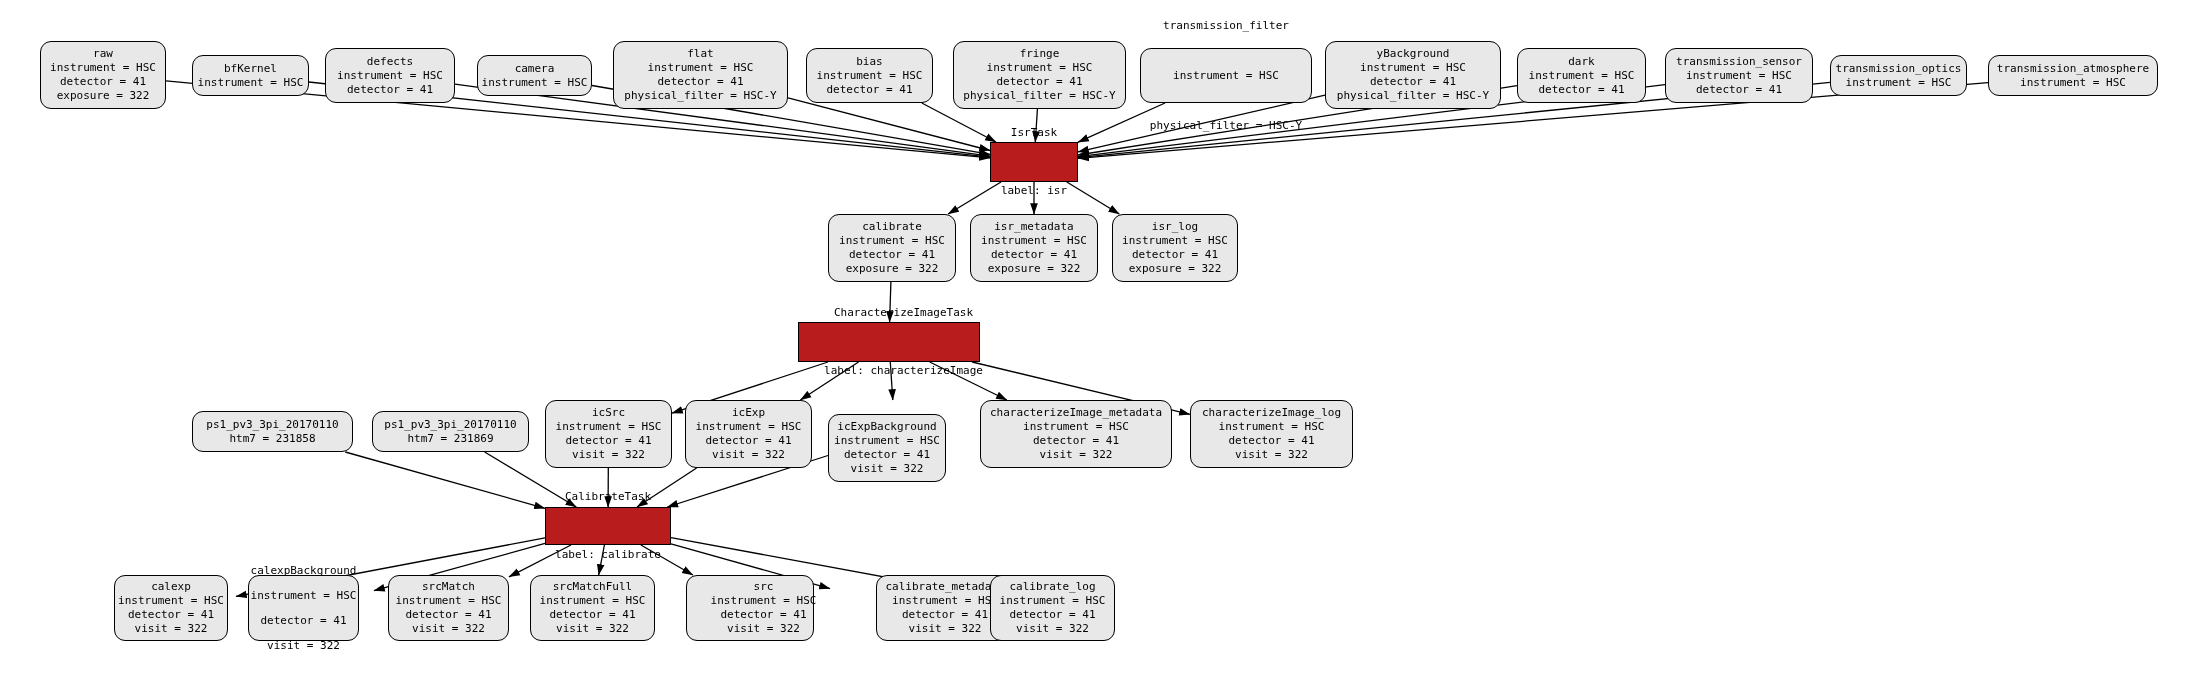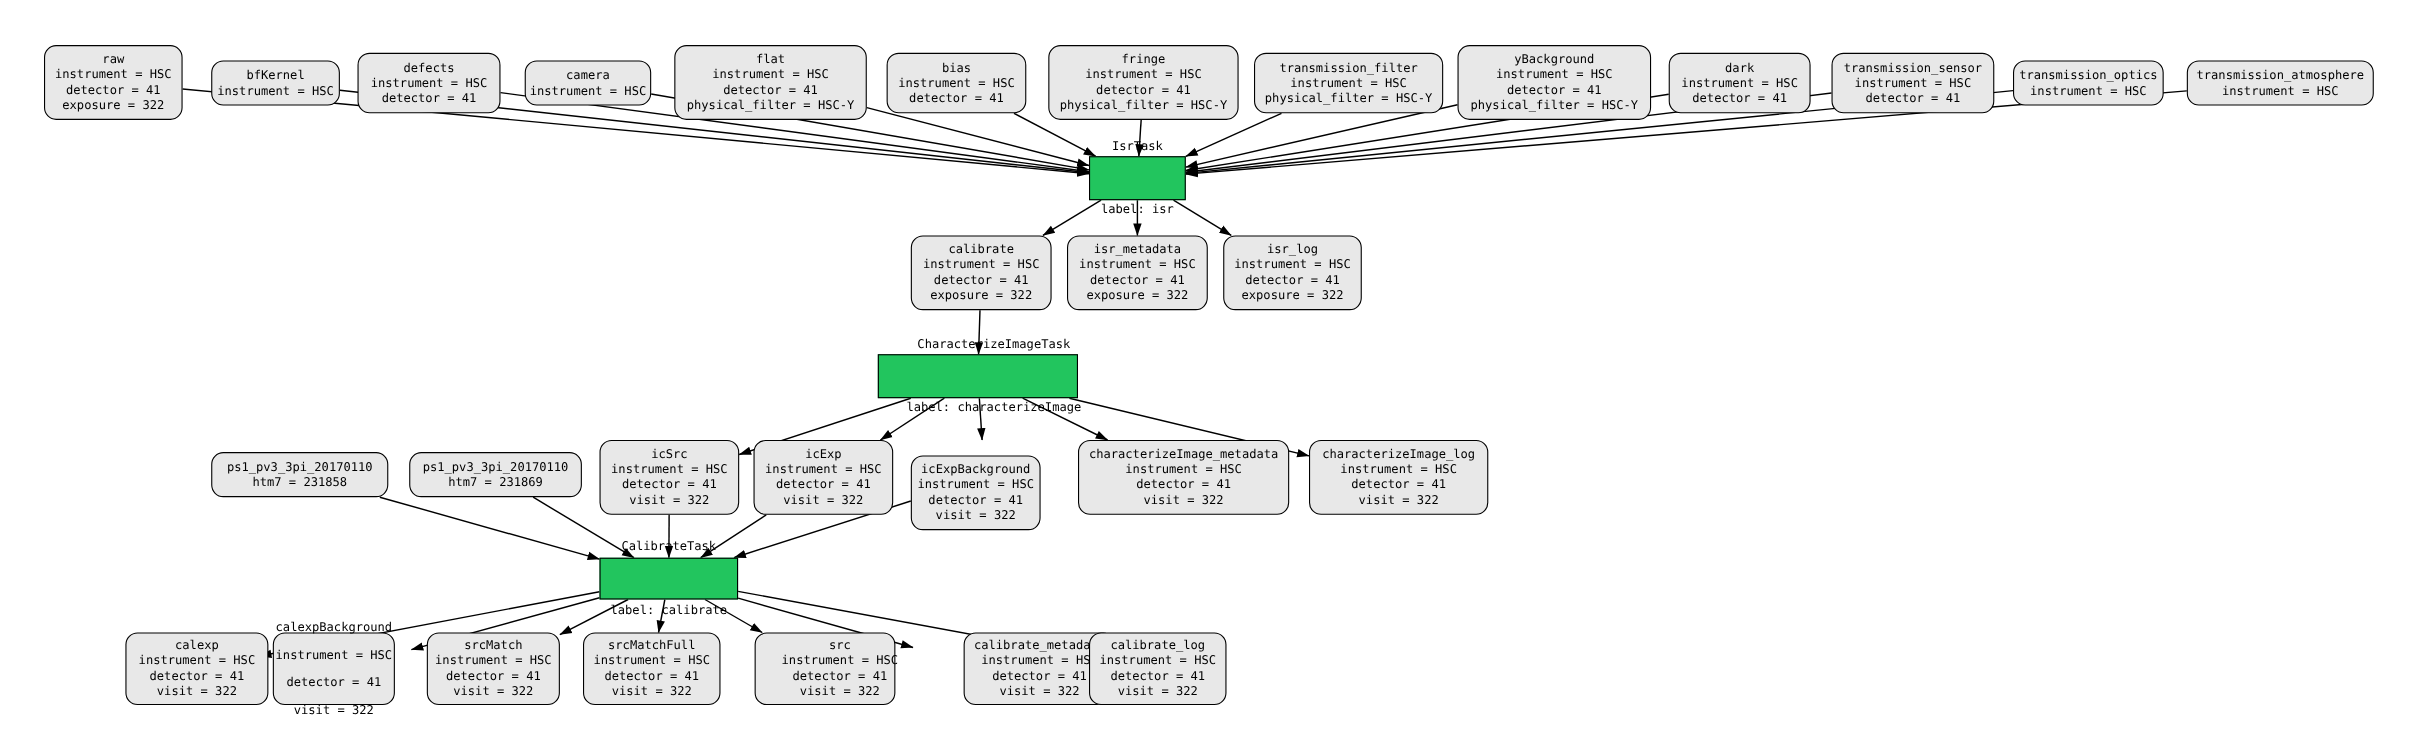--- a/index.html
+++ b/index.html
@@ -31,21 +31,21 @@
     color: #000000;
     white-space: nowrap;
     padding: 2px 3px;
   }
   .node.dataset {
     background: #e8e8e8;
     border: 1.3px solid #000000;
     border-radius: 11px;
   }
   .node.task {
-    background: #22c55e;
+    background: #b91c1c;
     border: 1.7px solid #000000;
     border-radius: 0;
     gap: 44px;
   }
   .node .line { pointer-events: none; }
 </style>
 </head>
 <body>
 
 <div class="canvas">
@@ -120,21 +120,21 @@
         <div class="line">bias</div>
         <div class="line">instrument = HSC</div>
         <div class="line">detector = 41</div>
       </div>
       <div class="node dataset" style="left: 953px; top: 41px; width: 173px; height: 68px;">
         <div class="line">fringe</div>
         <div class="line">instrument = HSC</div>
         <div class="line">detector = 41</div>
         <div class="line">physical_filter = HSC-Y</div>
       </div>
-      <div class="node dataset" style="left: 1140px; top: 48px; width: 172px; height: 55px;">
+      <div class="node dataset" style="left: 1140px; top: 48px; width: 172px; height: 55px; gap: 36px;">
         <div class="line">transmission_filter</div>
         <div class="line">instrument = HSC</div>
         <div class="line">physical_filter = HSC-Y</div>
       </div>
       <div class="node dataset" style="left: 1325px; top: 41px; width: 176px; height: 68px;">
         <div class="line">yBackground</div>
         <div class="line">instrument = HSC</div>
         <div class="line">detector = 41</div>
         <div class="line">physical_filter = HSC-Y</div>
       </div>
@@ -217,21 +217,21 @@
       <div class="node dataset" style="left: 1190px; top: 400px; width: 163px; height: 68px;">
         <div class="line">characterizeImage_log</div>
         <div class="line">instrument = HSC</div>
         <div class="line">detector = 41</div>
         <div class="line">visit = 322</div>
       </div>
       <div class="node task" style="left: 545px; top: 507px; width: 126px; height: 38px;">
         <div class="line">CalibrateTask</div>
         <div class="line">label: calibrate</div>
       </div>
-      <div class="node dataset" style="left: 114px; top: 575px; width: 130px; height: 66px;">
+      <div class="node dataset" style="left: 114px; top: 575px; width: 114px; height: 66px;">
         <div class="line">calexp</div>
         <div class="line">instrument = HSC</div>
         <div class="line">detector = 41</div>
         <div class="line">visit = 322</div>
       </div>
       <div class="node dataset" style="left: 248px; top: 575px; width: 111px; height: 66px; gap: 11px;">
         <div class="line">calexpBackground</div>
         <div class="line">instrument = HSC</div>
         <div class="line">detector = 41</div>
         <div class="line">visit = 322</div>

